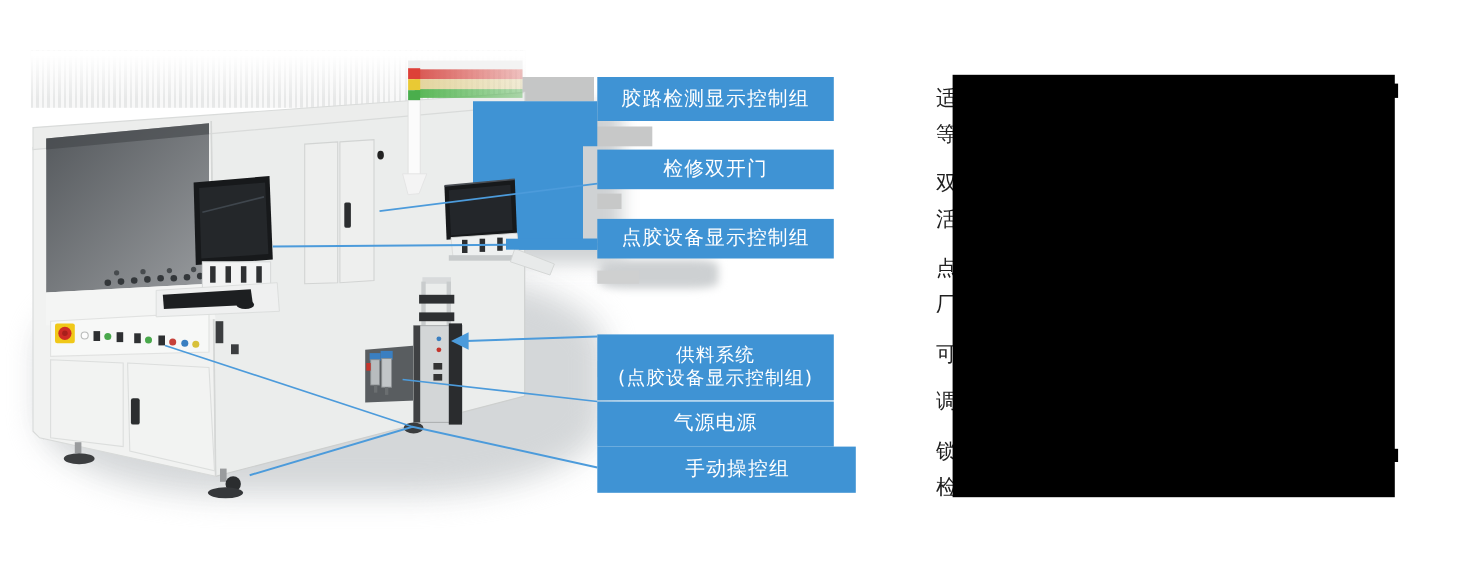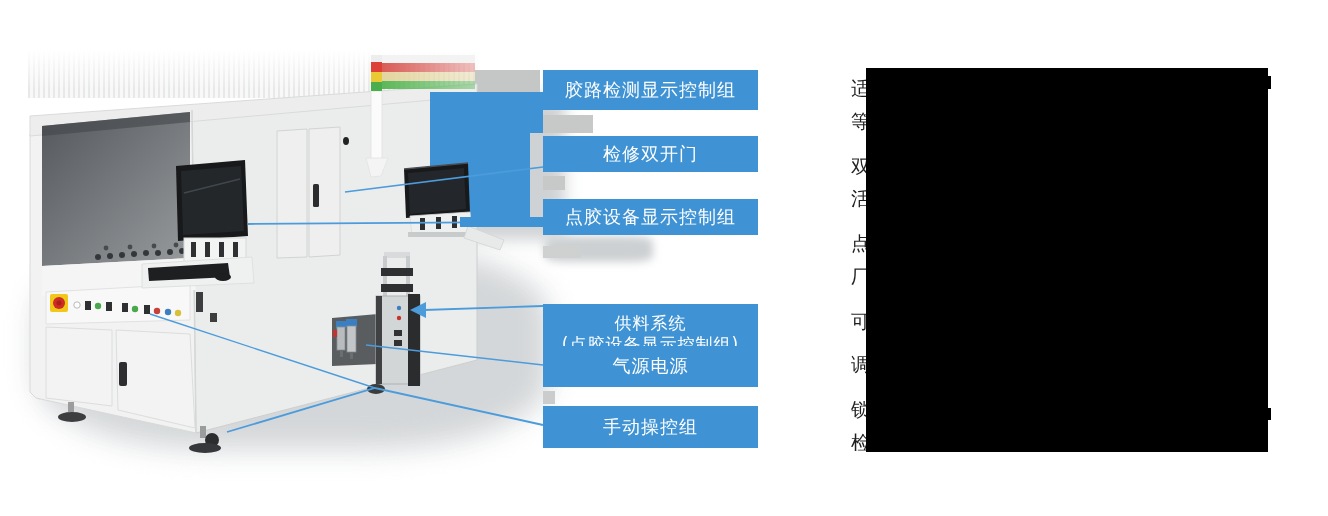--- a/index.html
+++ b/index.html
@@ -220,24 +220,24 @@
   <div class="abs callout" style="top:136px;height:36px;">
     <span>检修双开门</span>
   </div>
   <div class="abs callout" style="top:199px;height:36px;">
     <span>点胶设备显示控制组</span>
   </div>
   <div class="abs callout" style="top:259px;height:60px;font-size:17px;margin-top:45px;">
     <span>供料系统</span>
     <span>(点胶设备显示控制组)</span>
   </div>
-  <div class="abs callout" style="top:346px;height:41px;justify-content:center;">
+  <div class="abs callout" style="top:365px;height:41px;justify-content:center;">
     <span>气源电源</span>
   </div>
-  <div class="abs callout" style="top:406px;height:42px;">
+  <div class="abs callout" style="top:406px;height:42px;padding-left:20px;">
     <span>手动操控组</span>
   </div>
 
   <div class="abs desc-line" style="top:76px;">适</div>
   <div class="abs desc-line" style="top:109px;">等</div>
   <div class="abs desc-line" style="top:154px;">双</div>
   <div class="abs desc-line" style="top:186px;">活</div>
   <div class="abs desc-line" style="top:231px;">点</div>
   <div class="abs desc-line" style="top:264px;">厂</div>
   <div class="abs desc-line" style="top:309px;">可</div>

